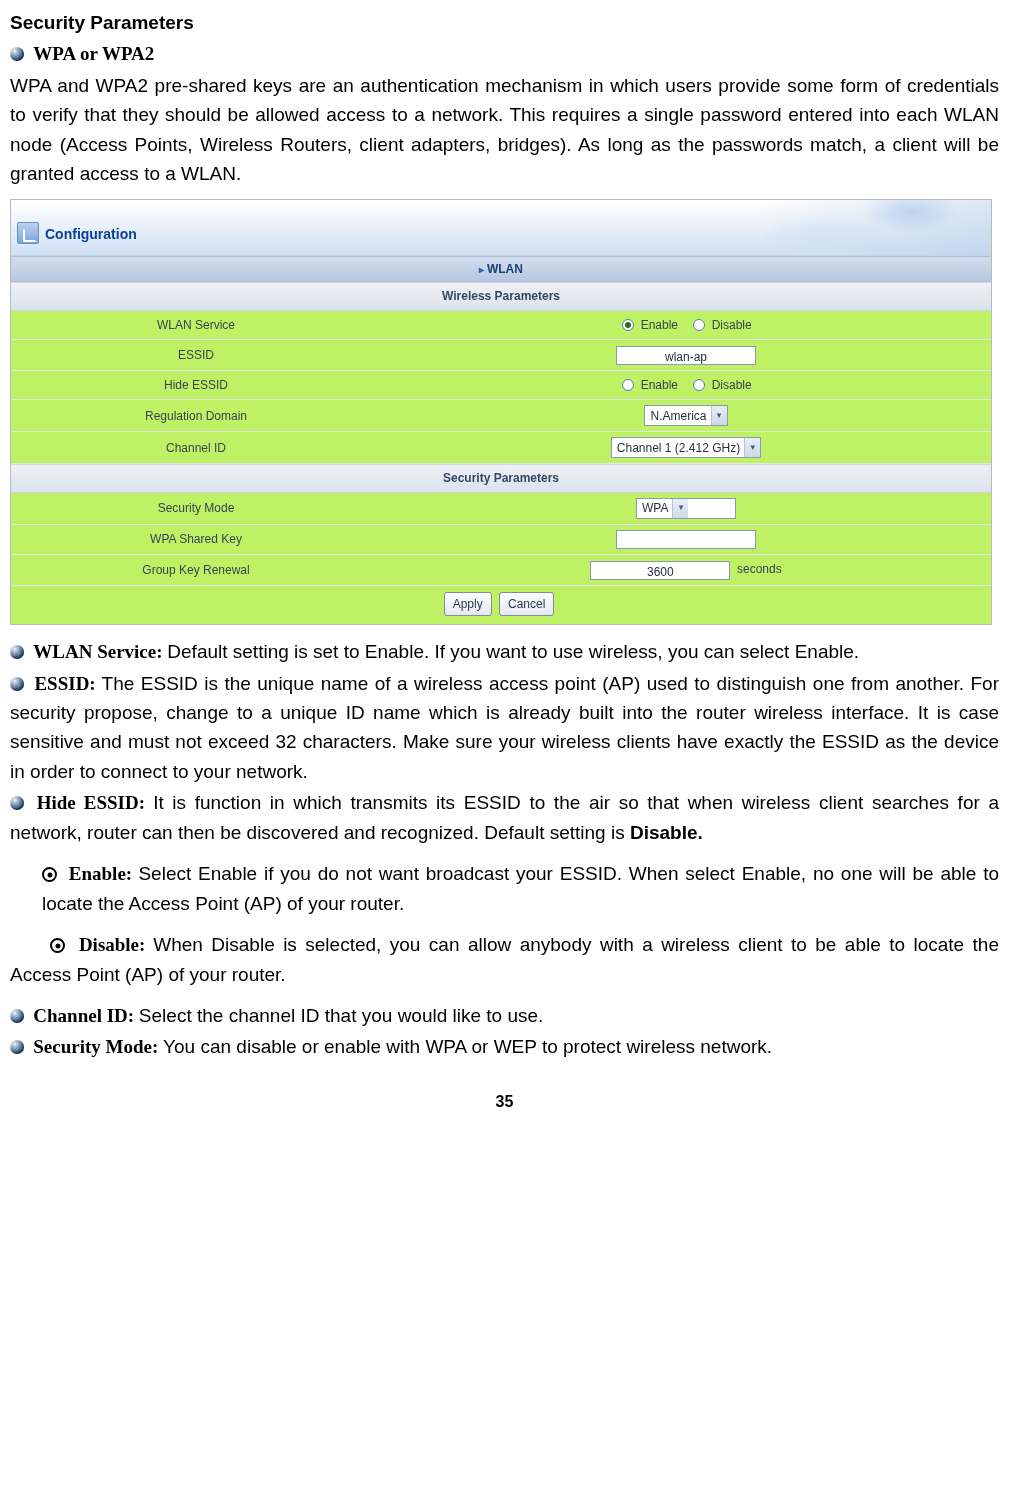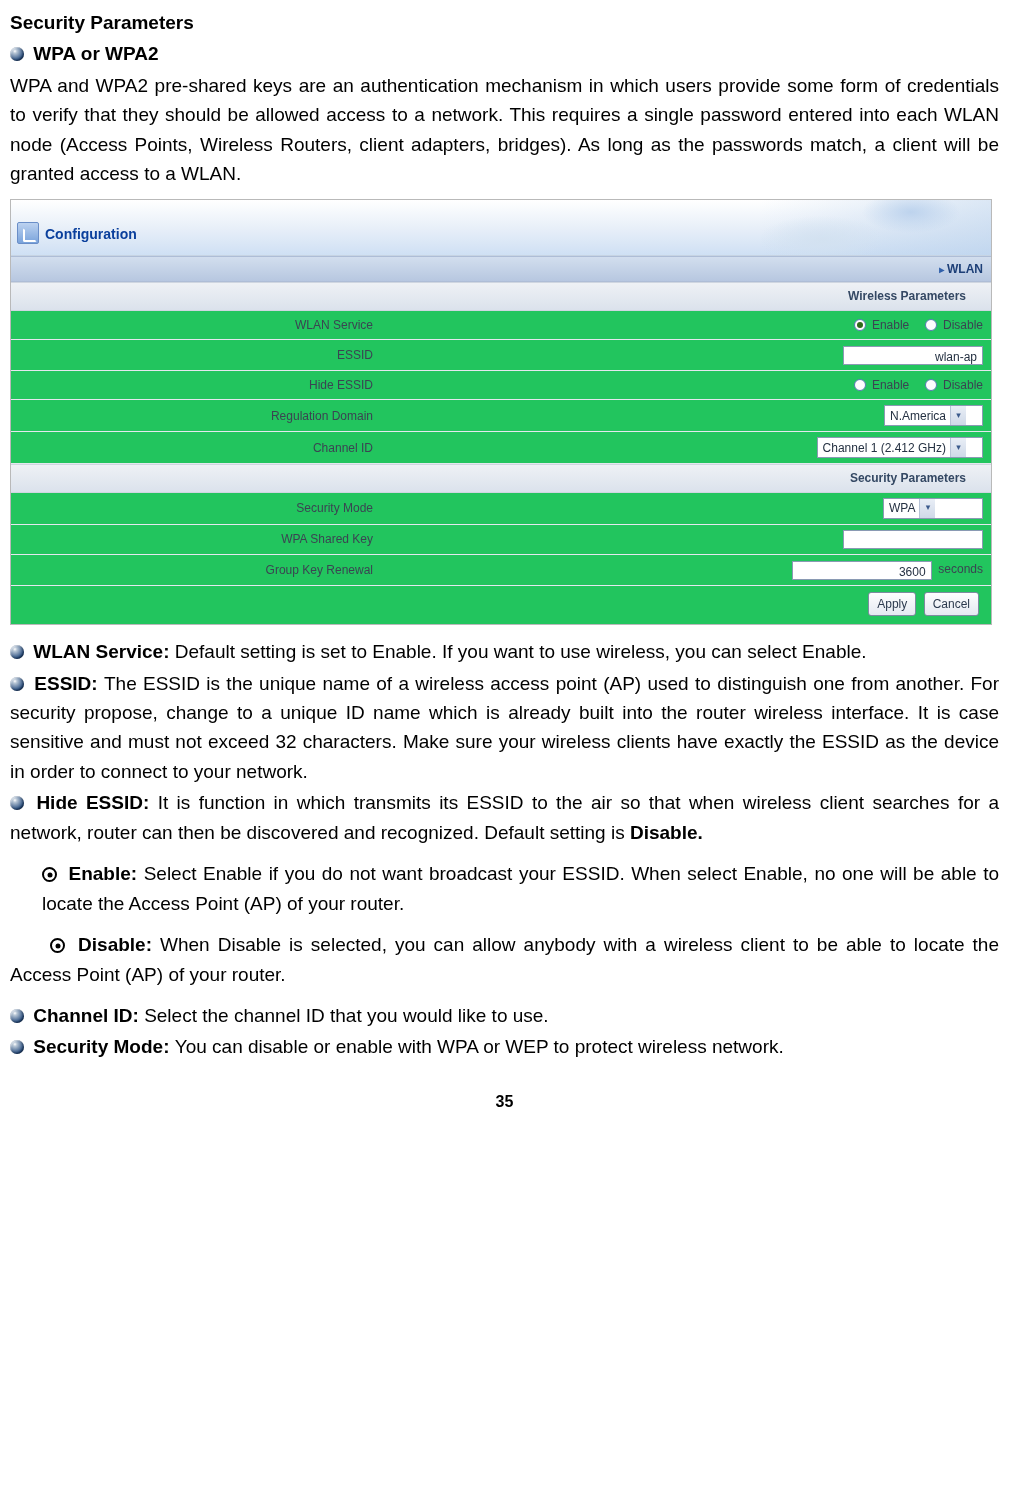--- a/index.html
+++ b/index.html
@@ -17,44 +17,44 @@
   .bullet-icon {
     display: inline-block;
     width: 14px; height: 14px;
     border-radius: 50%;
     background: radial-gradient(circle at 35% 30%, #fff 0%, #b9c7d6 15%, #244a7d 70%, #0a1a33 100%);
     vertical-align: -1px;
     margin-right: 4px;
     box-shadow: inset -1px -1px 2px rgba(0,0,0,.4), inset 1px 1px 1px rgba(255,255,255,.5);
   }
   .para { margin-top: 2px; }
-  b.item-label { font-weight: bold; }
+  b.item-label { font-weight: bold; font-family: Liberation Serif, serif; }
   .indent-sub { margin-left: 32px; margin-top: 12px; }
   .odot {
     display:inline-block;
     width:15px;height:15px;
     border:2px solid #000;border-radius:50%;
     position:relative;vertical-align:-2px;margin-right:5px;
   }
   .odot::after{
     content:"";position:absolute;left:50%;top:50%;
     width:5px;height:5px;background:#000;border-radius:50%;
     transform:translate(-50%,-50%);
   }
   .page-num { text-align:center; font-weight:bold; font-size:16px; margin-top:28px; }
 
   
   .shot {
     width: 982px;
     border: 1px solid #b9b9b9;
-    background: #22c55e;
+    background: #bef264;
     margin: 10px 0 12px 0;
     font-size: 12px;
     color: #2a2a2a;
-    text-align: right;
+    text-align: center;
   }
   .shot .hdr {
     height: 56px;
     background: linear-gradient(#fff,#e6eef8 55%,#cfe0f4);
     border-bottom: 1px solid #c7d4e3;
     position: relative;
     padding: 4px 6px;
   }
   .shot .hdr-icon {
     position:absolute; left:6px; top:22px;
@@ -119,21 +119,21 @@
     background:#fdfdfd; vertical-align:-2px; margin-right:5px;
   }
   .txt {
     display:inline-block; border:1px solid #8a9ab3; background:#fff;
     height:19px; padding:1px 5px; font-size:12px; color:#253142;
     vertical-align:middle;
   }
   .sel {
     display:inline-flex; align-items:center;
     border:1px solid #8a9ab3; background:#fff; height:21px;
-    font-size:12px; color:#253142; padding:0 16px 0 5px;
+    font-size:12px; color:#253142; padding:0 0 0 5px;
     vertical-align:middle;
   }
   .sel .arrow{
     width:16px; height:19px; margin-left:4px;
     background:linear-gradient(#e9eef6,#cfd9e8);
     border-left:1px solid #b7c3d6;
     display:flex; align-items:center; justify-content:center;
     color:#3b5a8c; font-size:9px;
   }
   .btnrow { padding:6px 8px 8px; }

